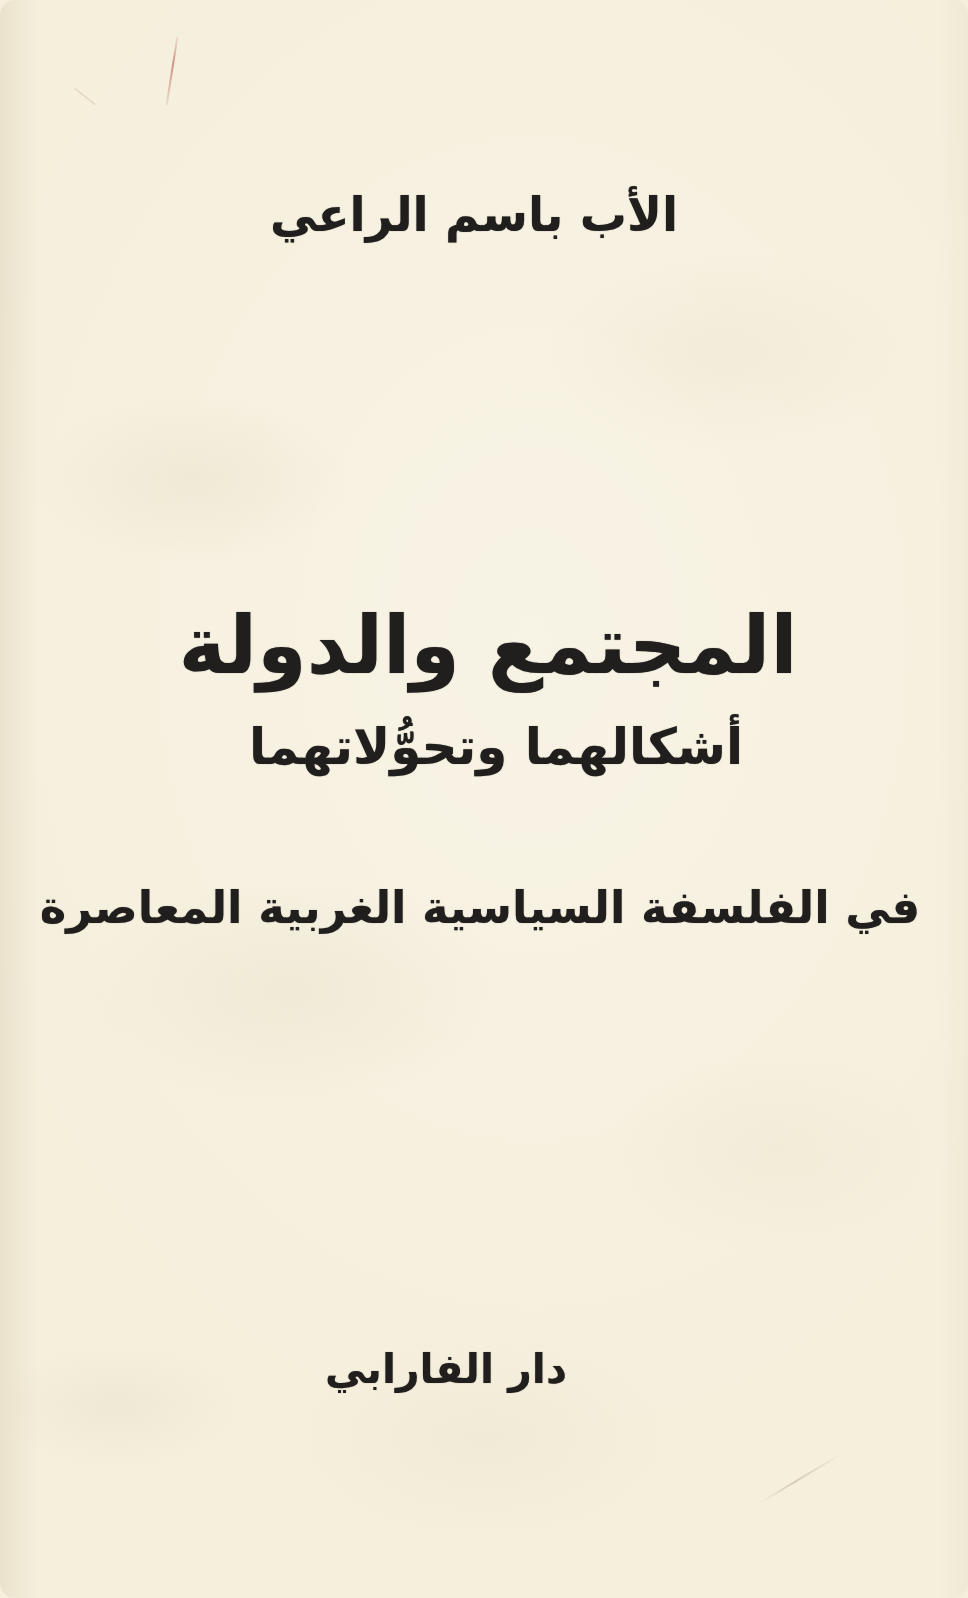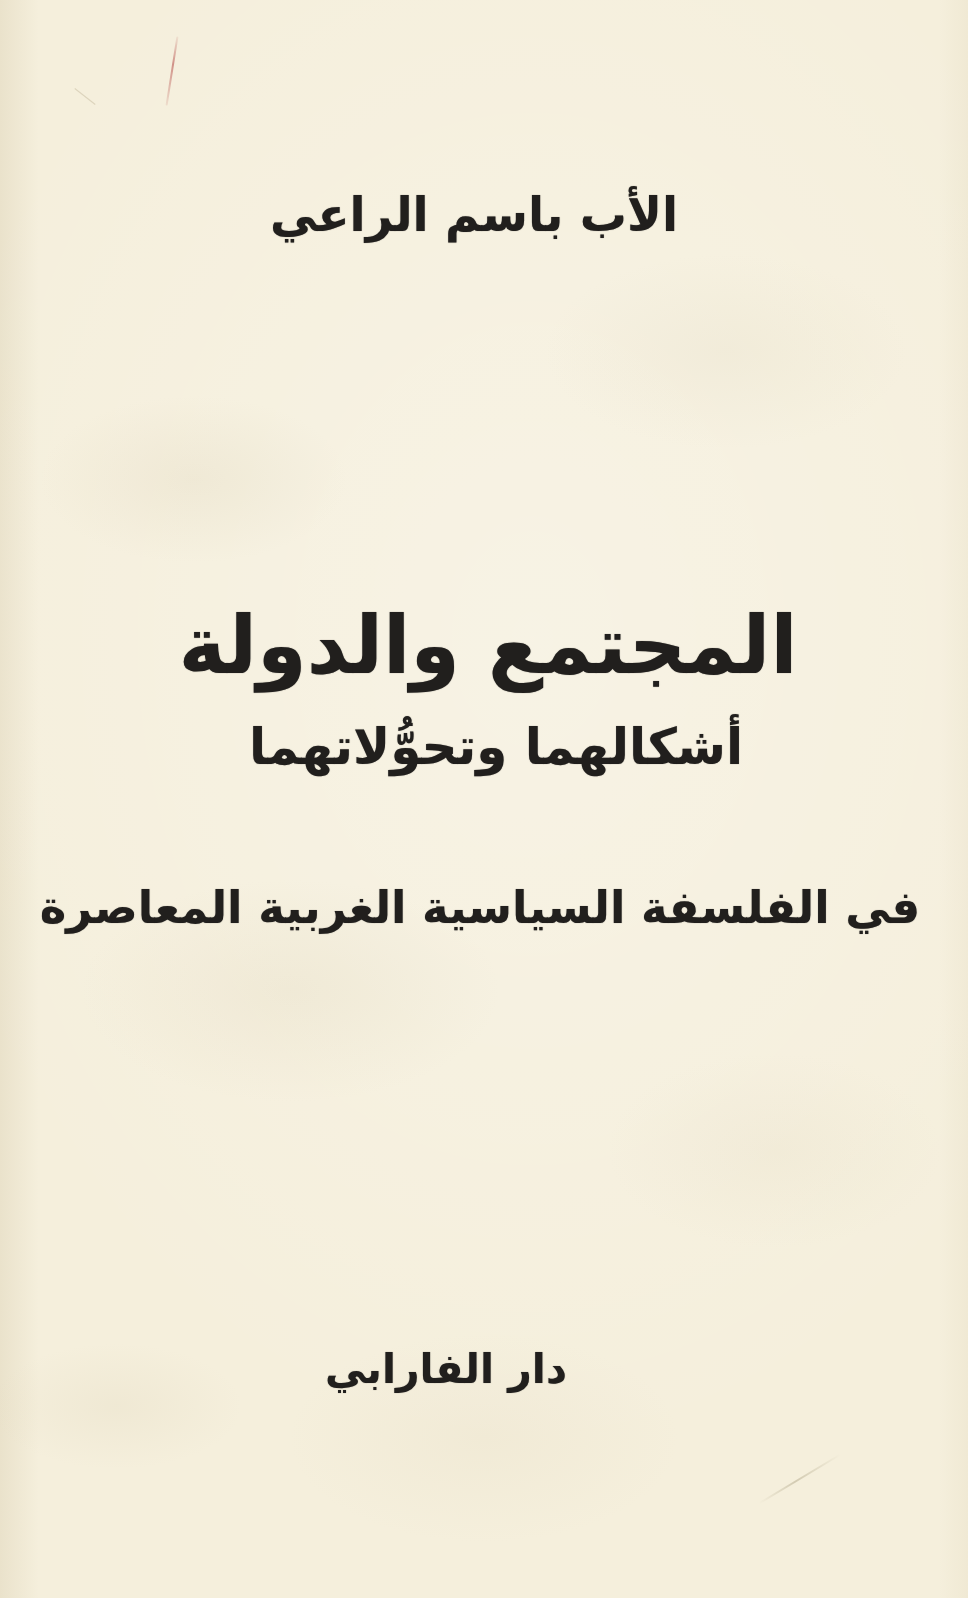--- a/index.html
+++ b/index.html
@@ -17,20 +17,21 @@
     overflow:hidden;
   }
   .page{
     position:relative;
     width:968px;height:1598px;
     background:
       radial-gradient(ellipse 900px 1200px at 55% 40%, rgba(255,255,255,0.25), rgba(255,255,255,0) 70%),
       linear-gradient(90deg, var(--paper-edge) 0%, var(--paper) 4%, var(--paper) 97%, #f0e9d4 100%),
       var(--paper);
     color:var(--ink);
+    border-radius:15px;
   }
   
   .texture{
     position:absolute;inset:0;
     background:
       radial-gradient(220px 120px at 20% 30%, rgba(210,198,168,0.18), rgba(210,198,168,0) 70%),
       radial-gradient(260px 140px at 75% 22%, rgba(214,203,174,0.14), rgba(214,203,174,0) 70%),
       radial-gradient(300px 160px at 30% 62%, rgba(208,196,165,0.16), rgba(208,196,165,0) 70%),
       radial-gradient(240px 140px at 80% 72%, rgba(214,203,174,0.13), rgba(214,203,174,0) 70%),
       radial-gradient(280px 150px at 50% 90%, rgba(212,200,170,0.12), rgba(212,200,170,0) 70%),

